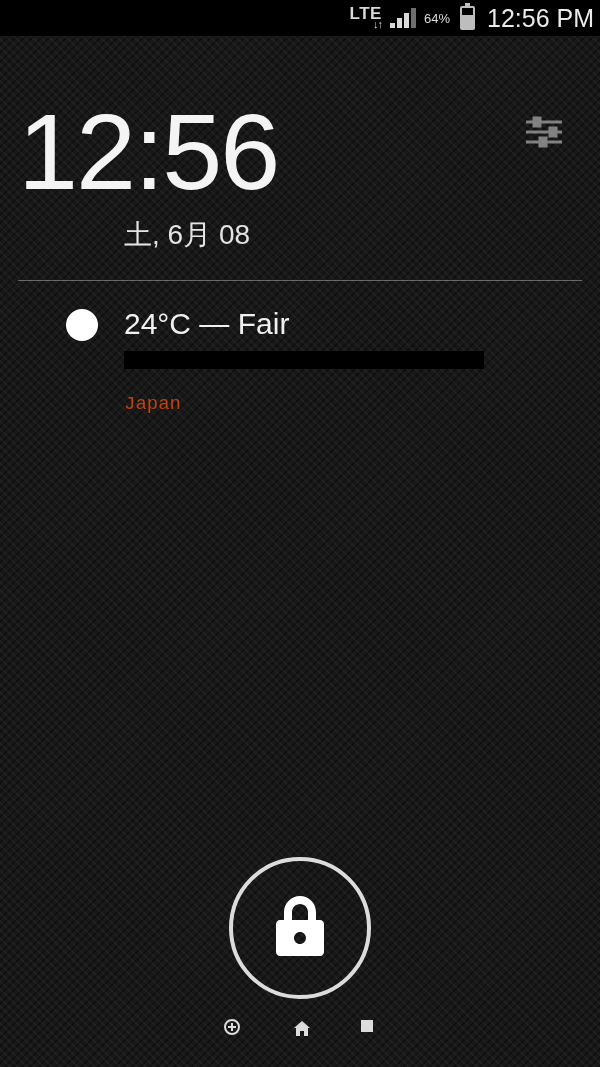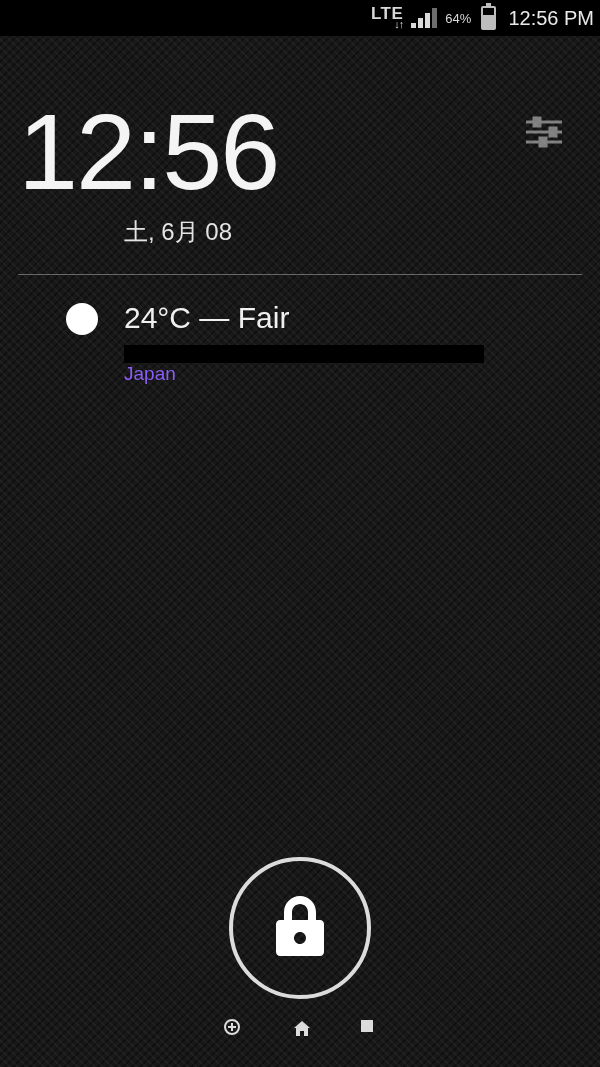--- a/index.html
+++ b/index.html
@@ -34,37 +34,37 @@
     .statusbar .signal { display:flex; align-items:flex-end; gap:2px; height:20px; }
     .statusbar .signal span { width:5px; background:#d9d9d9; }
     .statusbar .signal span:nth-child(1){height:25%}
     .statusbar .signal span:nth-child(2){height:50%}
     .statusbar .signal span:nth-child(3){height:75%}
     .statusbar .signal span:nth-child(4){height:100%; background:#6e6e6e}
     .statusbar .batt { font-size:13px; }
     .statusbar .batt-ico { display:inline-block; width:15px; height:24px; border:2px solid #bdbdbd; border-radius:2px; position:relative; margin-left:2px; }
     .statusbar .batt-ico::before { content:""; position:absolute; top:-5px; left:3px; width:5px; height:3px; background:#bdbdbd; }
     .statusbar .batt-ico::after { content:""; position:absolute; left:0; right:0; bottom:0; height:64%; background:#bdbdbd; }
-    .statusbar .clock { font-size:20px; font-weight:400; color:#eaeaea; margin-left:4px; }
+    .statusbar .clock { font-size:25px; font-weight:400; color:#eaeaea; margin-left:4px; }
 
     .content { position:absolute; inset:0; top:36px; }
 
     .clock-widget { padding: 62px 30px 16px 18px; position:relative; }
     .clock-widget .time { font-size:108px; font-weight:200; letter-spacing:-2px; line-height:1; color:#f4f4f4; }
-    .clock-widget .date { font-size:24px; color:#e4e4e4; margin-top:10px; margin-left:106px; font-weight:300; }
+    .clock-widget .date { font-size:28px; color:#e4e4e4; margin-top:10px; margin-left:106px; font-weight:300; }
     .clock-widget .sliders { position:absolute; top:78px; right:36px; opacity:0.6; }
 
     .divider { height:1px; background:rgba(255,255,255,0.35); margin:10px 18px 0; }
 
     .weather-widget { display:flex; align-items:flex-start; padding:26px 43px 0 66px; gap:26px; }
     .weather-widget .wicon { width:32px; height:32px; border-radius:50%; background:#fff; margin-top:2px; flex:none; }
     .weather-widget .wtext { flex:1; }
     .weather-widget .wtemp { font-size:30px; color:#f0f0f0; font-weight:300; }
     .weather-widget .redact { height:18px; background:#000; margin-top:10px; width:360px; }
-    .weather-widget .wloc { font-size:19px; color:#8b5cf6; margin-top:0; font-weight:500; }
+    .weather-widget .wloc { font-size:19px; color:#c2410c; margin-top:24px; font-weight:500;font-family:Liberation Mono, monospace; }
 
     .lock-area { position:absolute; left:0; right:0; bottom:32px; display:flex; flex-direction:column; align-items:center; }
     .lock-ring { width:142px; height:142px; border:4px solid rgba(255,255,255,0.85); border-radius:50%; display:flex; align-items:center; justify-content:center; }
     .dots { display:flex; gap:52px; margin-top:20px; align-items:center; }
     .dots .dot { width:16px; height:16px; opacity:0.85; }
   </style>
 </head>
 <body>
 
 <div class="wallpaper"></div>

